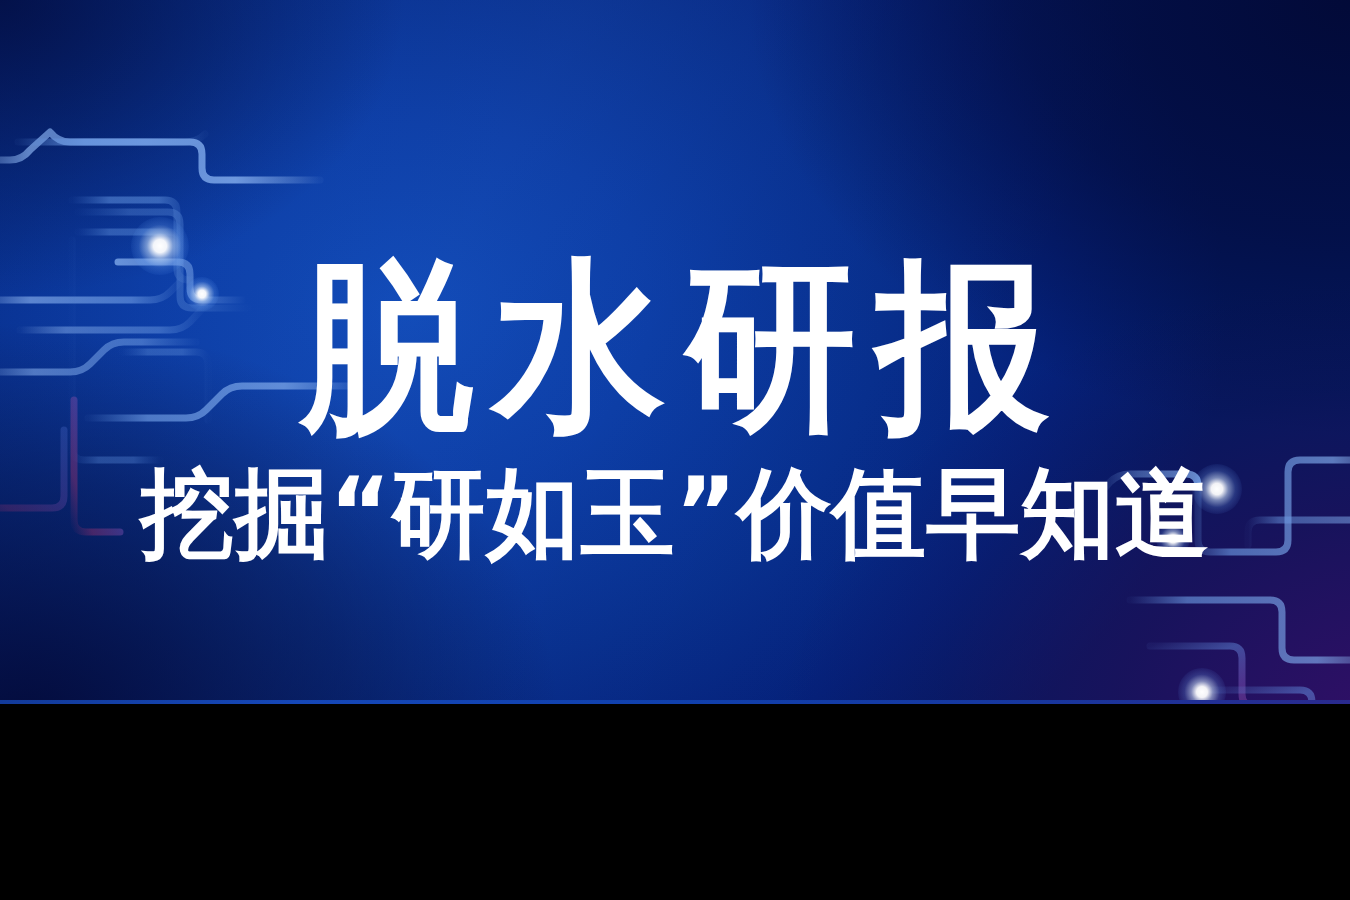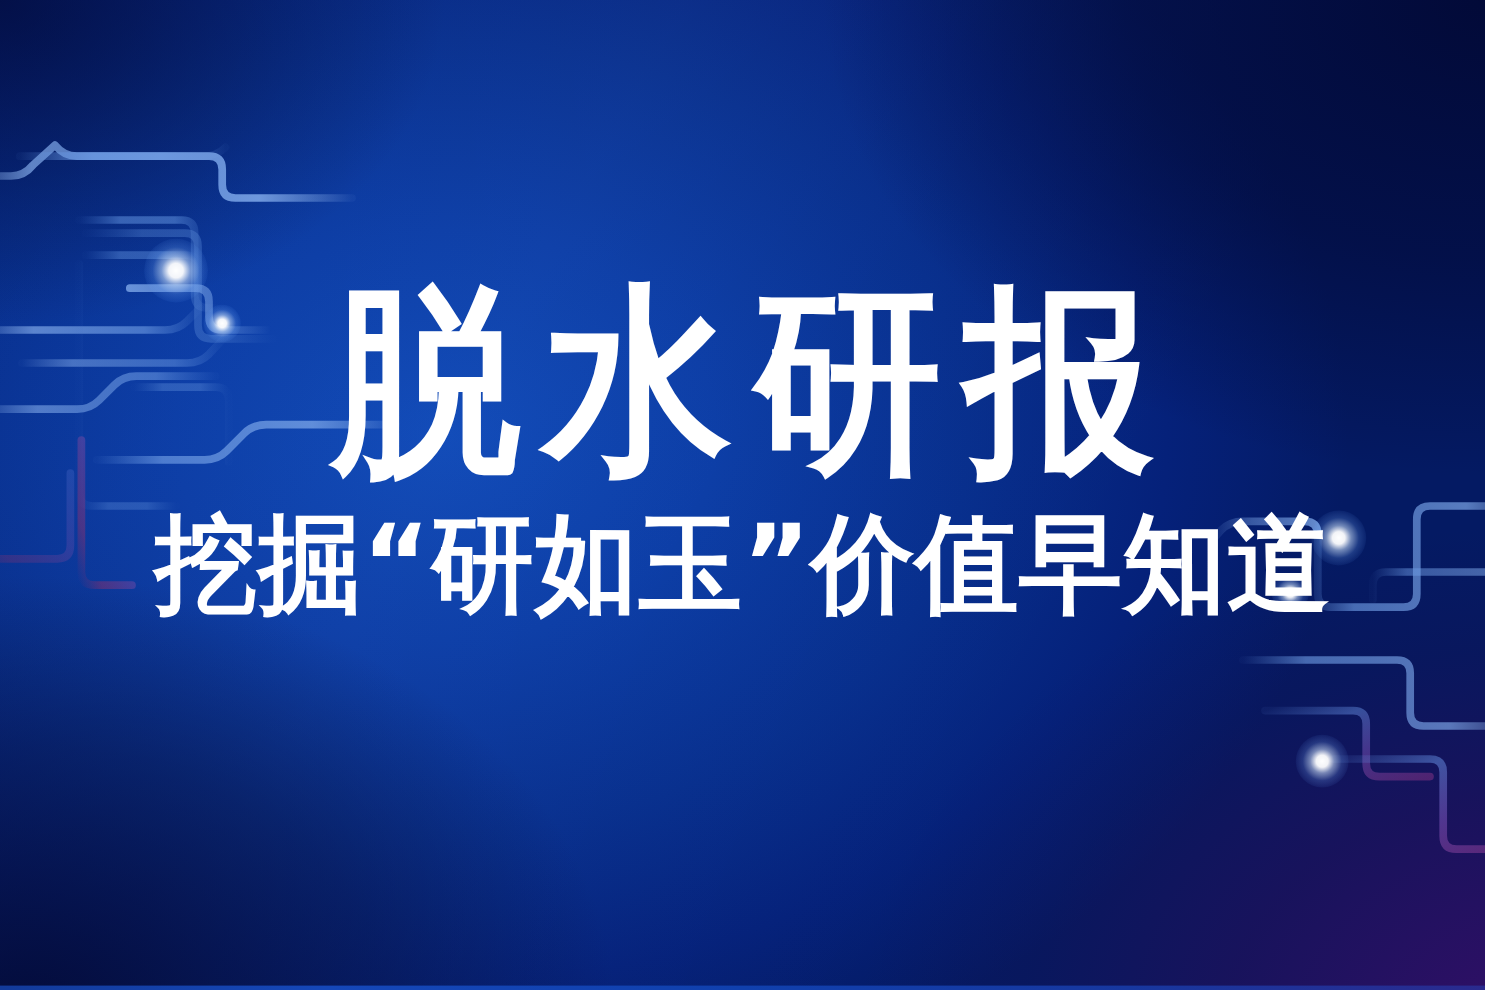--- a/index.html
+++ b/index.html
@@ -2,21 +2,21 @@
 <html><head>
 <meta charset="utf-8">
 <style>
   html, body {
     margin: 0; padding: 0;
     background: #000;
   }
   #poster {
     position: relative;
     width: 1350px;
-    height: 900px;
+    height: 704px;
     overflow: hidden;
     font-family: "Liberation Sans", "DejaVu Sans", sans-serif;
     background: #8b5cf6;
   }
 
   
   .bg-base {
     position: absolute; inset: 0;
     background:
       radial-gradient(ellipse 820px 620px at 30% 44%,

